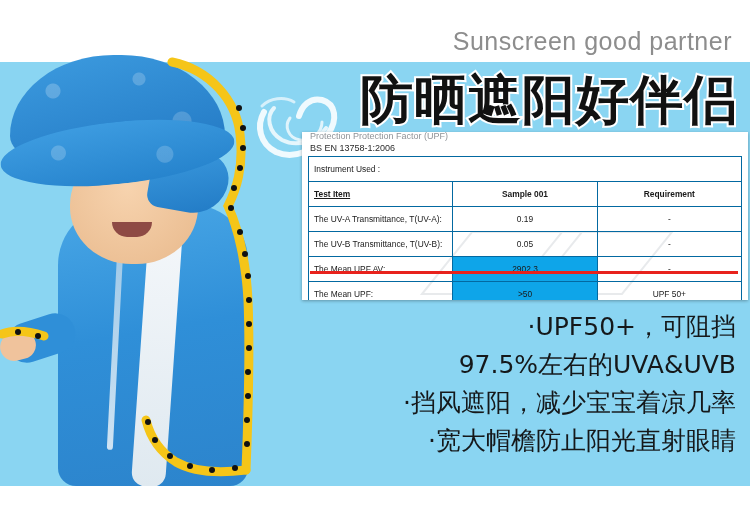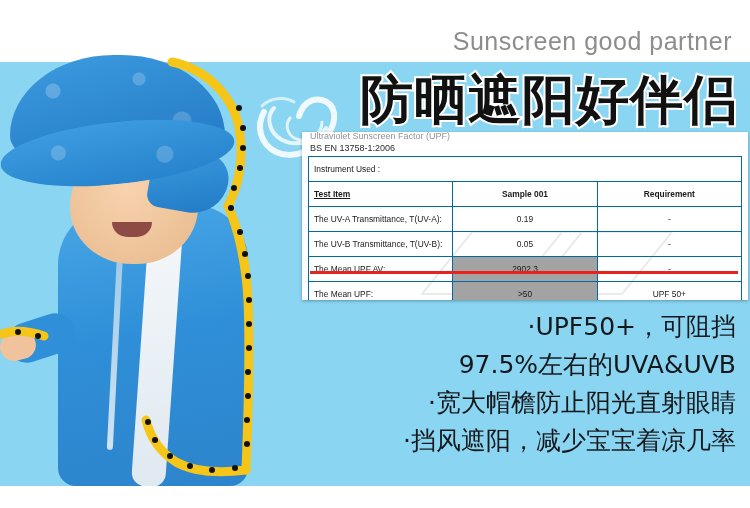--- a/index.html
+++ b/index.html
@@ -127,21 +127,21 @@
     font-size:8.4px;color:#1a1a1a;
   }
   table.report td{
     border:1px solid #0369a1;
     padding:3px 5px;height:18px;vertical-align:middle;
   }
   td.instrument{border-bottom:1px solid #6f7479;}
   td.hdr{font-weight:bold;text-align:center;}
   td.hdr.left{text-align:left;text-decoration:underline;}
   td.center{text-align:center;}
-  td.shade{background:#a3a3a3;}
+  td.shade{background:#0ea5e9;}
   .redline{
     position:absolute;left:8px;top:139px;width:428px;height:2.5px;
     background:#e8221c;
   }
   .wm{
     position:absolute;left:90px;top:92px;width:300px;height:72px;
     pointer-events:none;opacity:.55;
   }
 
   
@@ -217,21 +217,21 @@
       <path d="M18 18 C26 10 40 8 50 14" stroke-width="3" opacity=".7"></path>
       <path d="M62 64 C72 60 80 54 86 46" stroke-width="3" opacity=".6"></path>
     </g>
   </svg>
 
   <div class="subhead">Sunscreen good partner</div>
 
   <div class="headline">防晒遮阳好伴侣</div>
 
   <div class="card">
-    <div class="cuttop">Ultraviolet Sunscreen Factor (UPF)</div>
+    <div class="cuttop">Protection Protection Factor (UPF)</div>
     <div class="std">BS EN 13758-1:2006</div>
 
     <svg class="wm" viewBox="0 0 300 72">
       <g fill="none" stroke="#d6dade" stroke-width="2">
         <path d="M30 70 L80 8 L190 8 L140 70 Z"></path>
         <path d="M120 70 L170 8 L280 8 L230 70 Z"></path>
       </g>
     </svg>
 
     <table class="report">
@@ -267,19 +267,19 @@
 
     </tbody>
       </table>
 
     <div class="redline"></div>
   </div>
 
   <div class="bullets">
     <div>·UPF50+，可阻挡</div>
     <div>97.5%左右的UVA&amp;UVB</div>
+    <div>·挡风遮阳，减少宝宝着凉几率</div>
     <div>·宽大帽檐防止阳光直射眼睛</div>
-    <div>·挡风遮阳，减少宝宝着凉几率</div>
   </div>
 
   <div class="whitebottom"></div>
 
 </div>
 
 </body></html>

